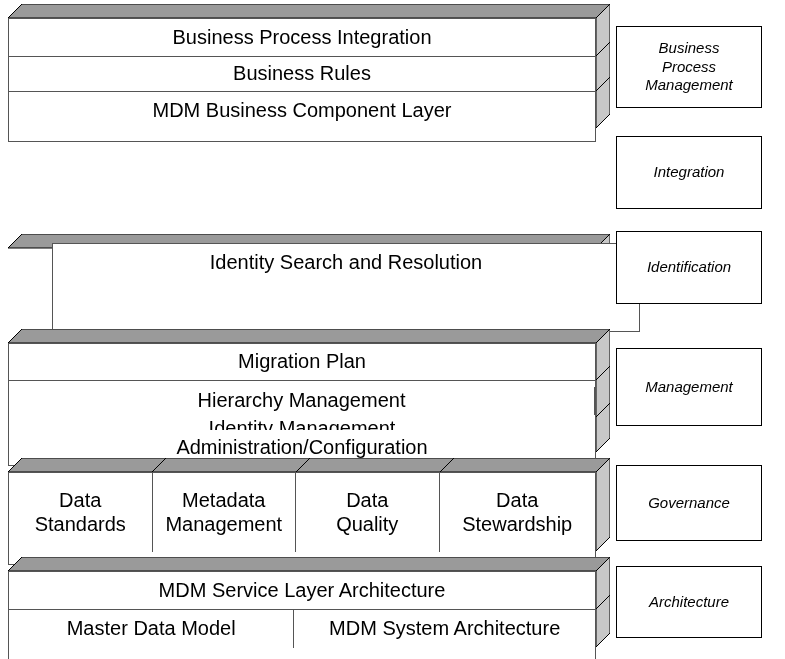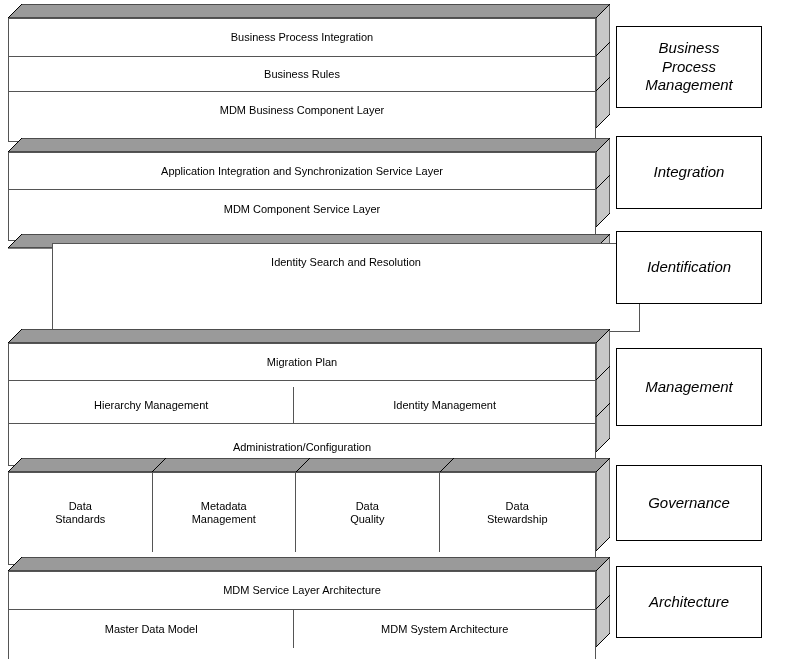--- a/index.html
+++ b/index.html
@@ -49,31 +49,30 @@
   .row {
     display: flex;
     flex-direction: row;
     box-sizing: border-box;
     border-bottom: 1px solid #555555;
     background: #ffffff;
     align-items: stretch;
   }
   .row:last-child {
     border-bottom: none;
-    justify-content: center;
   }
 
   .cell {
     display: flex;
     align-items: center;
     justify-content: center;
     text-align: center;
     box-sizing: border-box;
     border-right: 1px solid #555555;
-    font-size: 11px;
+    font-size: 20px;
     line-height: 1.18;
     padding: 2px 4px;
     background: #ffffff;
     white-space: pre-line;
   }
   .cell:last-child {
     border-right: none;
   }
 
   
@@ -108,35 +107,20 @@
           <div class="cell" style="flex: 0 0 100%;">Business Process Integration</div>
         </div>
         <div class="row" style="height: 35px;">
           <div class="cell" style="flex: 0 0 100%;">Business Rules</div>
         </div>
         <div class="row" style="height: 37px;">
           <div class="cell" style="flex: 0 0 100%;">MDM Business Component Layer</div>
         </div>
       </div>
     </div>
-    <div class="block" style="left: 8px; top: 138px; width: 602px; height: 103px;">
-      <svg class="bevel" width="602" height="103">
-        <polygon points="0,14 14,0 602,0 588,14" fill="#9a9a9a" stroke="#000000" stroke-width="1"></polygon>
-        <polygon points="588,14 602,0 602,37 588,51" fill="#c8c8c8" stroke="#000000" stroke-width="1"></polygon>
-        <polygon points="588,51 602,37 602,75 588,89" fill="#c8c8c8" stroke="#000000" stroke-width="1"></polygon>
-      </svg>
-      <div class="face-stack" style="top: 14px; left: 0px; width: 588px; height: 89px;">
-        <div class="row" style="height: 37px;">
-          <div class="cell" style="flex: 0 0 100%;">Application Integration and Synchronization Service Layer</div>
-        </div>
-        <div class="row" style="height: 38px;">
-          <div class="cell" style="flex: 0 0 100%;">MDM Component Service Layer</div>
-        </div>
-      </div>
-    </div>
     <div class="block" style="left: 8px; top: 234px; width: 602px; height: 103px;">
       <svg class="bevel" width="602" height="103">
         <polygon points="0,14 14,0 602,0 588,14" fill="#9a9a9a" stroke="#000000" stroke-width="1"></polygon>
         <polygon points="588,14 602,0 602,37 588,51" fill="#c8c8c8" stroke="#000000" stroke-width="1"></polygon>
         <polygon points="588,51 602,37 602,75 588,89" fill="#c8c8c8" stroke="#000000" stroke-width="1"></polygon>
       </svg>
       <div class="face-stack" style="top: 9px; left: 0px; width: 588px; height: 89px; margin-left: 44px;">
         <div class="row" style="height: 37px;">
           <div class="cell" style="flex: 0 0 100%;">Identity Search and Resolution</div>
         </div>
@@ -146,21 +130,21 @@
       <svg class="bevel" width="602" height="137">
         <polygon points="0,14 14,0 602,0 588,14" fill="#9a9a9a" stroke="#000000" stroke-width="1"></polygon>
         <polygon points="588,14 602,0 602,37 588,51" fill="#c8c8c8" stroke="#000000" stroke-width="1"></polygon>
         <polygon points="588,51 602,37 602,74 588,88" fill="#c8c8c8" stroke="#000000" stroke-width="1"></polygon>
         <polygon points="588,88 602,74 602,109 588,123" fill="#c8c8c8" stroke="#000000" stroke-width="1"></polygon>
       </svg>
       <div class="face-stack" style="top: 14px; left: 0px; width: 588px; height: 123px; gap: 6px;">
         <div class="row" style="height: 37px;">
           <div class="cell" style="flex: 0 0 100%;">Migration Plan</div>
         </div>
-        <div class="row" style="height: 37px;">
+        <div class="row" style="height: 37px; flex-direction: column;">
           <div class="cell" style="flex: 0 0 48.7%;">Hierarchy Management</div>
           <div class="cell" style="flex: 0 0 51.3%;">Identity Management</div>
         </div>
         <div class="row" style="height: 35px;">
           <div class="cell" style="flex: 0 0 100%;">Administration/Configuration</div>
         </div>
       </div>
     </div>
     <div class="block" style="left: 8px; top: 458px; width: 602px; height: 107px;">
       <svg class="bevel" width="602" height="107">

